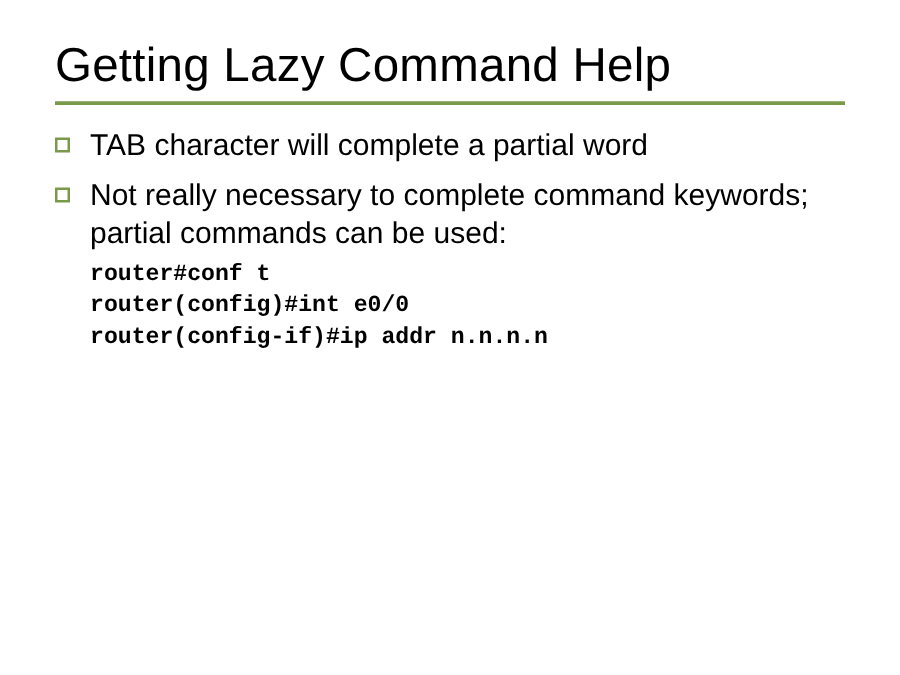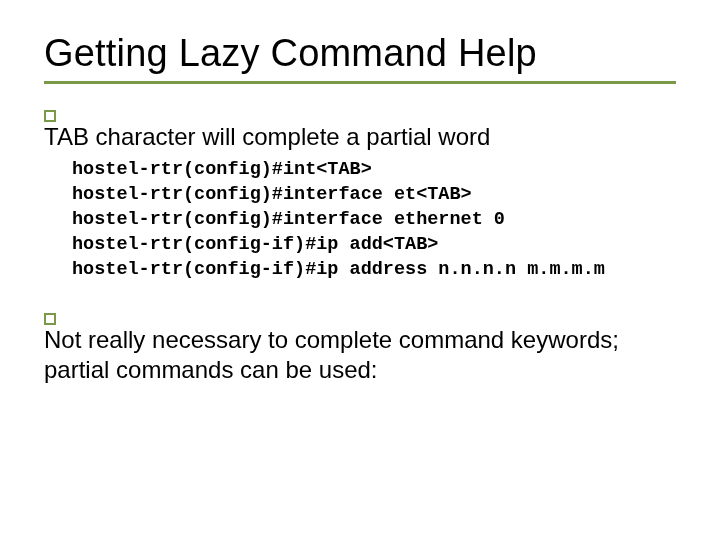--- a/index.html
+++ b/index.html
@@ -26,21 +26,20 @@
   .title-rule {
     border: none;
     border-top: 3px solid #7a9a4a;
     margin: 0 0 18px 0;
     width: 100%;
   }
   .item {
     display: flex;
     align-items: flex-start;
     margin-top: 6px;
-    flex-direction: column;
   }
   .bullet {
     width: 12px;
     height: 12px;
     border: 2px solid #7a9a4a;
     box-sizing: border-box;
     margin-top: 8px;
     margin-right: 16px;
     flex: 0 0 auto;
   }
@@ -64,24 +63,22 @@
 
 <div class="slide">
 
   <h1 class="title">Getting Lazy Command Help</h1>
   <hr class="title-rule">
 
   <div class="item">
     <div class="bullet"></div>
     <div class="item-text">TAB character will complete a partial word</div>
   </div>
-  <div class="code-block">hostel-rtr(config)#int&lt;TAB&gt;
-hostel-rtr(config)#interface et&lt;TAB&gt;
-hostel-rtr(config)#interface ethernet 0
-hostel-rtr(config-if)#ip add&lt;TAB&gt;
-hostel-rtr(config-if)#ip address n.n.n.n m.m.m.m</div>
 
   <div class="item second">
     <div class="bullet"></div>
     <div class="item-text">Not really necessary to complete command keywords; partial commands can be used:</div>
   </div>
+  <div class="code-block">router#conf t
+router(config)#int e0/0
+router(config-if)#ip addr n.n.n.n</div>
 
 </div>
 
 </body></html>

